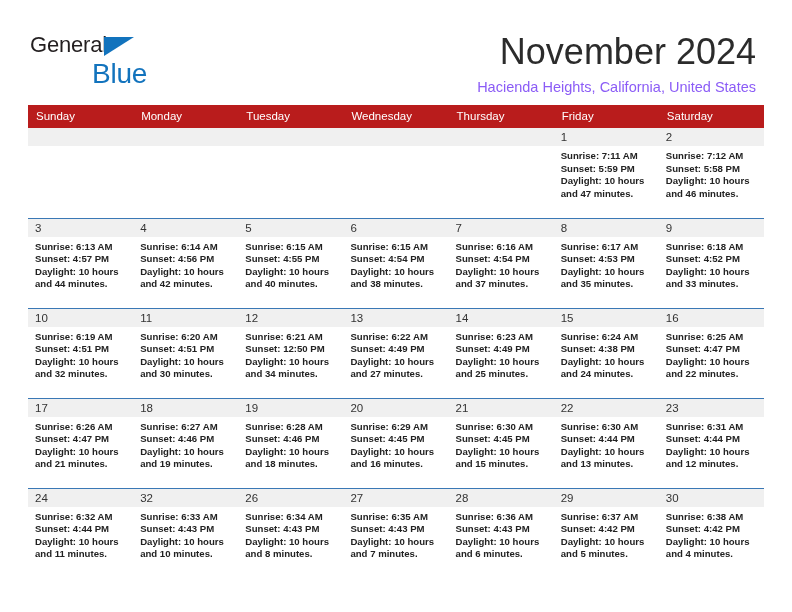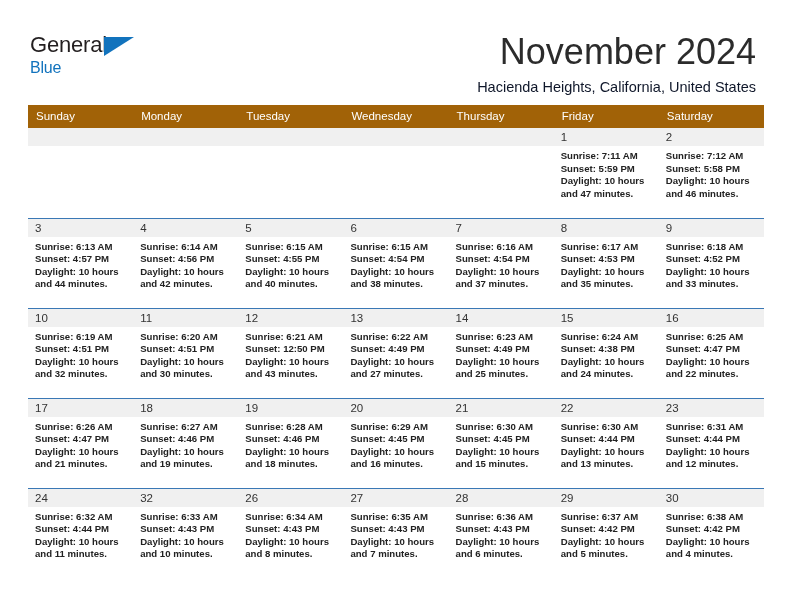--- a/index.html
+++ b/index.html
@@ -51,56 +51,57 @@
     left: 74px;
     top: 3px;
     width: 0;
     height: 0;
     border-left: 30px solid #1273bd;
     border-bottom: 19px solid transparent;
   }
   .brand-row2 {
     display: block;
     margin-top: 2px;
-    font-size: 16px;
+    margin-left: 62px;
+    font-size: 28px;
     color: #1273bd;
     letter-spacing: -0.2px;
   }
 
   .title {
     position: absolute;
     right: 36px;
     top: 31px;
     font-size: 36px;
     font-weight: normal;
     color: #2b2b2b;
     letter-spacing: 0px;
     white-space: nowrap;
   }
   .subtitle {
     position: absolute;
     right: 36px;
     top: 79px;
     font-size: 14.5px;
-    color: #0f172a;
+    color: #8b5cf6;
     white-space: nowrap;
   }
 
   
   .calendar {
     position: absolute;
     left: 28px;
     top: 105px;
     width: 736px;
     border-collapse: collapse;
     table-layout: fixed;
   }
 
   .cal-head th {
-    background: #a16207;
+    background: #b91c1c;
     color: #ffffff;
     font-size: 11.5px;
     font-weight: normal;
     text-align: left;
     padding: 5px 0 6px 8px;
     height: 18px;
     box-sizing: border-box;
     border: none;
   }
 
@@ -327,21 +328,21 @@
               </div>
             </div>
           </td>
           <td>
             <div class="cell">
               <span class="daynum">12</span>
               <div class="info">
                 <div>Sunrise: 6:21 AM</div>
                 <div>Sunset: 12:50 PM</div>
                 <div>Daylight: 10 hours</div>
-                <div>and 43 minutes.</div>
+                <div>and 34 minutes.</div>
               </div>
             </div>
           </td>
           <td>
             <div class="cell">
               <span class="daynum">13</span>
               <div class="info">
                 <div>Sunrise: 6:22 AM</div>
                 <div>Sunset: 4:49 PM</div>
                 <div>Daylight: 10 hours</div>

